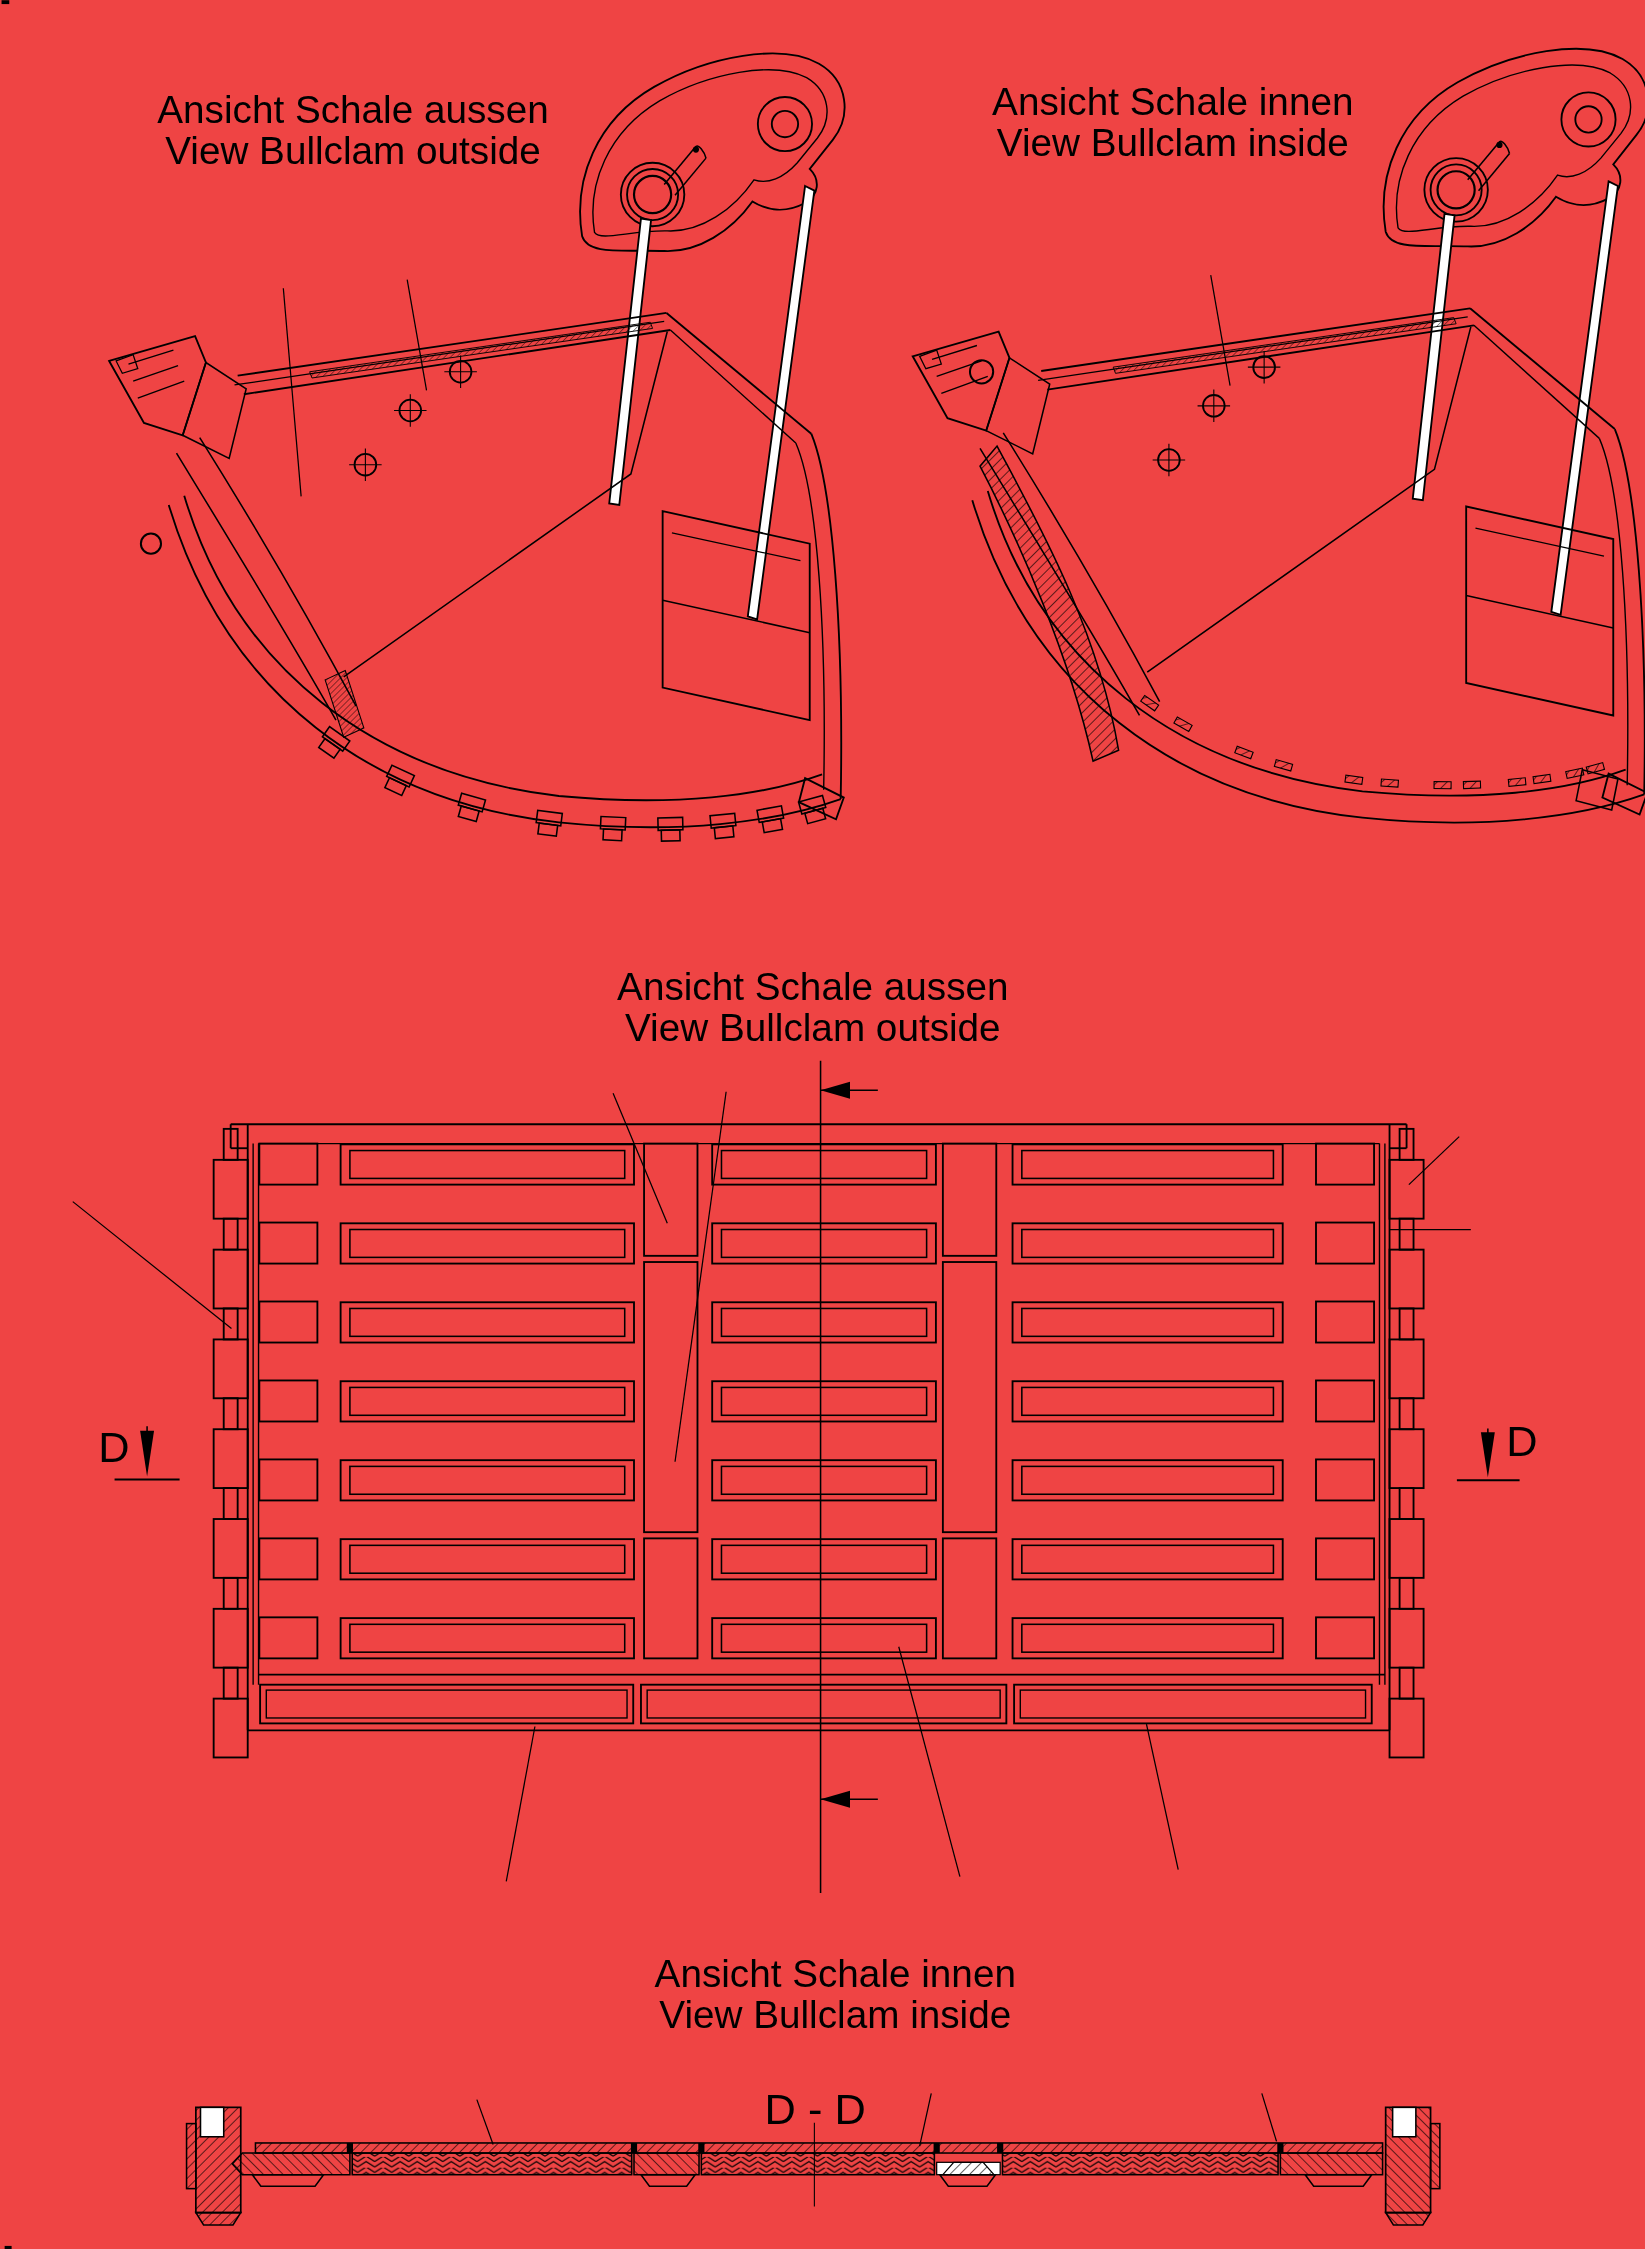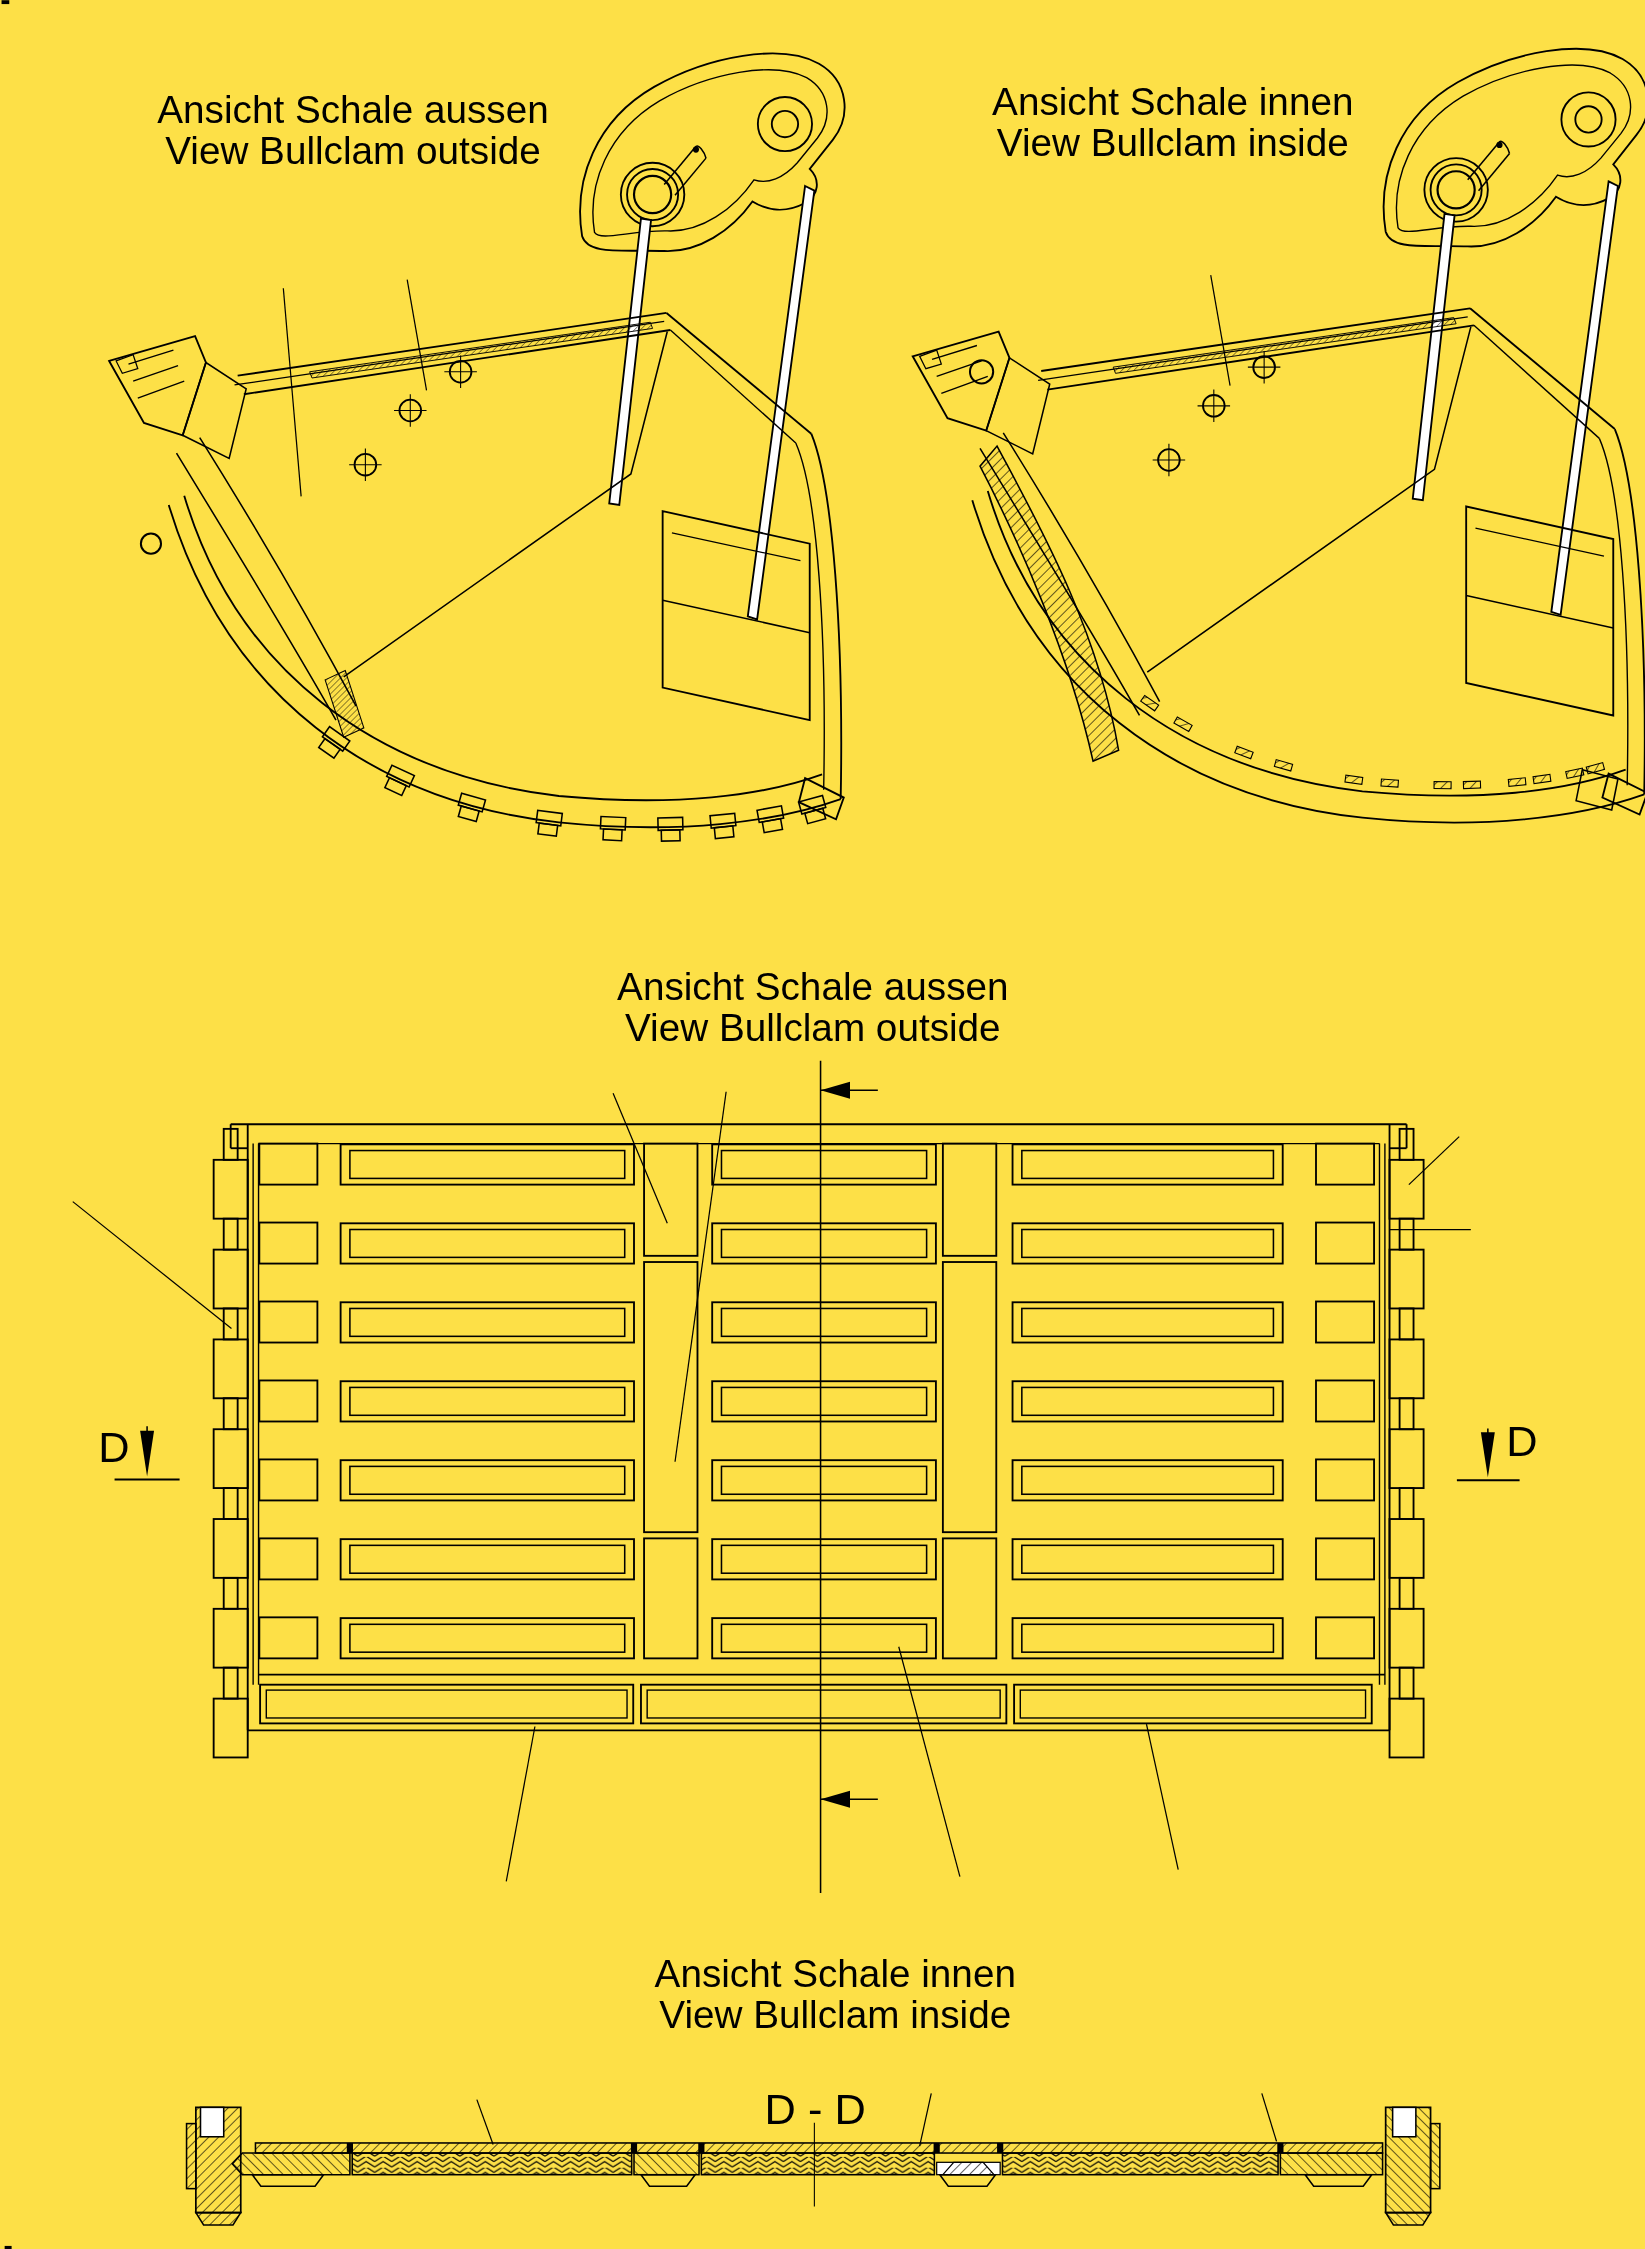--- a/index.html
+++ b/index.html
@@ -1,16 +1,16 @@
 <!DOCTYPE html>
 <html style="font-size:12.4px"><head>
 <meta charset="utf-8">
 <style>
   html,body{margin:0;padding:0;background:#ffffff;}
-  .sheet{width:1645px;height:2250px;position:relative;background:#fde047;overflow:hidden;}
+  .sheet{width:1645px;height:2250px;position:relative;background:#ef4444;overflow:hidden;}
   svg{display:block;}
   text{font-family:"Liberation Sans", sans-serif; fill:#000;}
   .title{font-size:50px;}
   .dlabel{font-size:56px;}
 </style>
 </head>
 <body>
 
 <div class="sheet">
 <svg id="dwg" viewBox="0 0 2125 2906" width="1645" height="2250">

